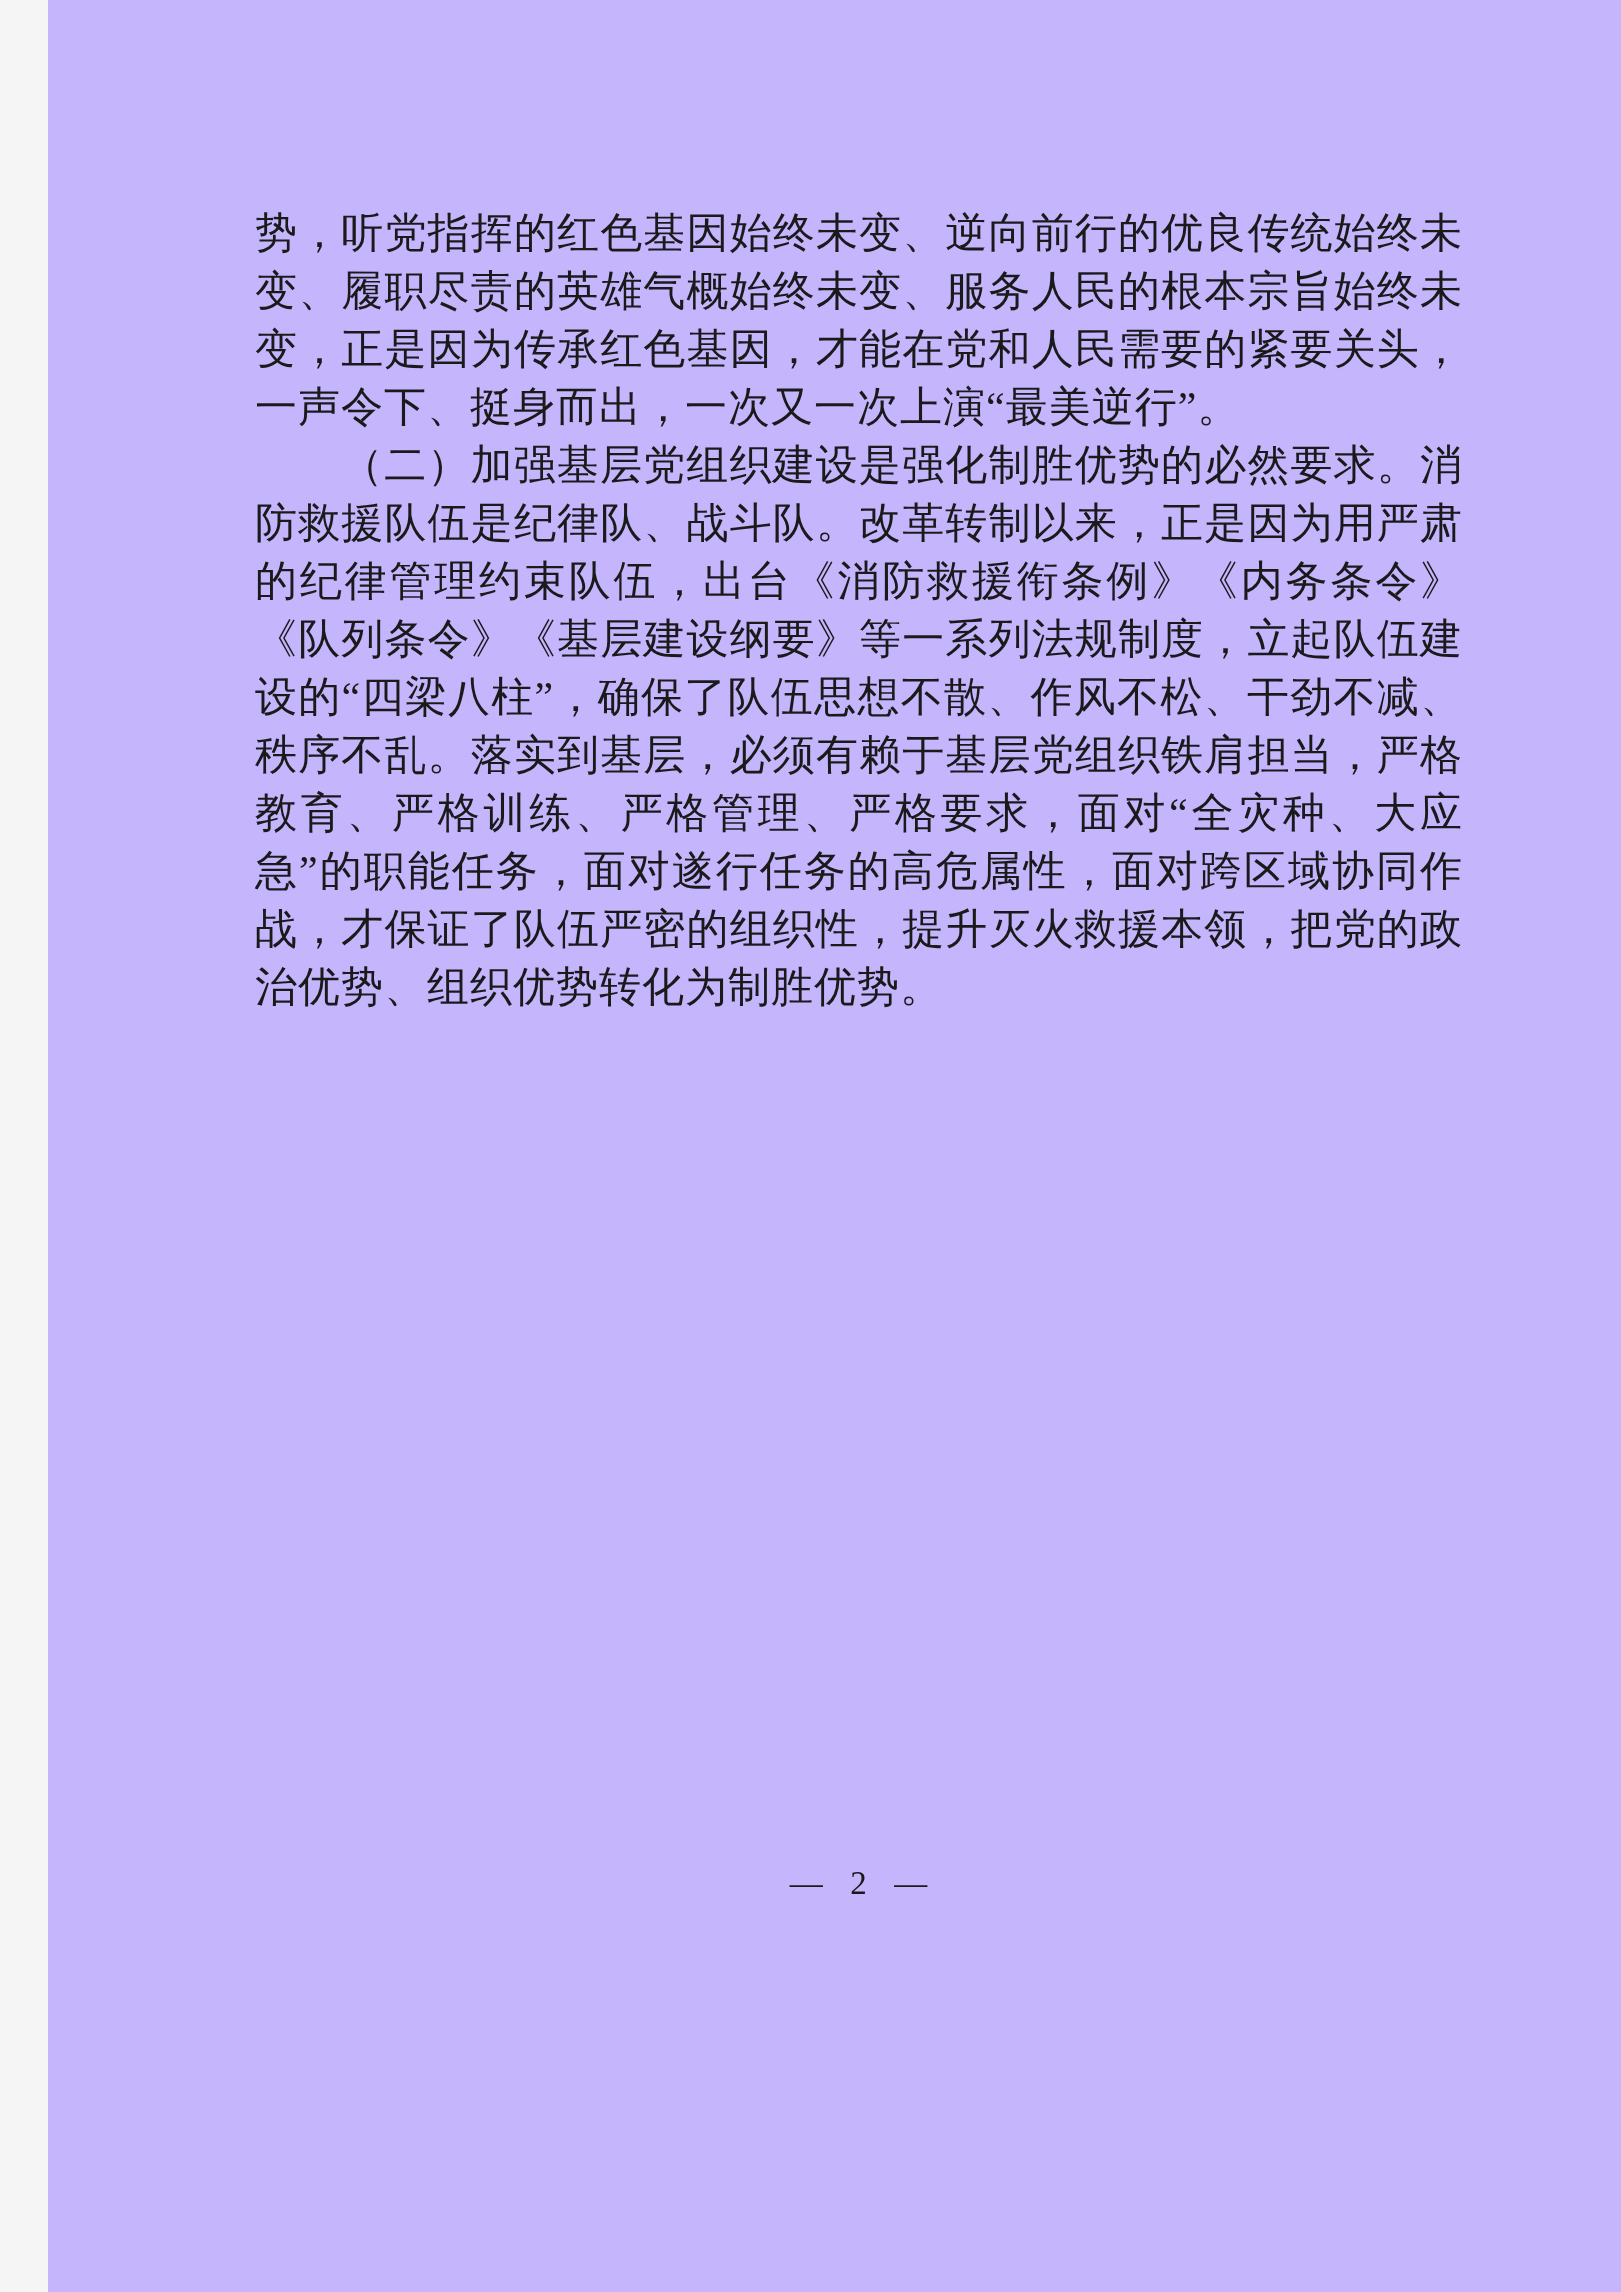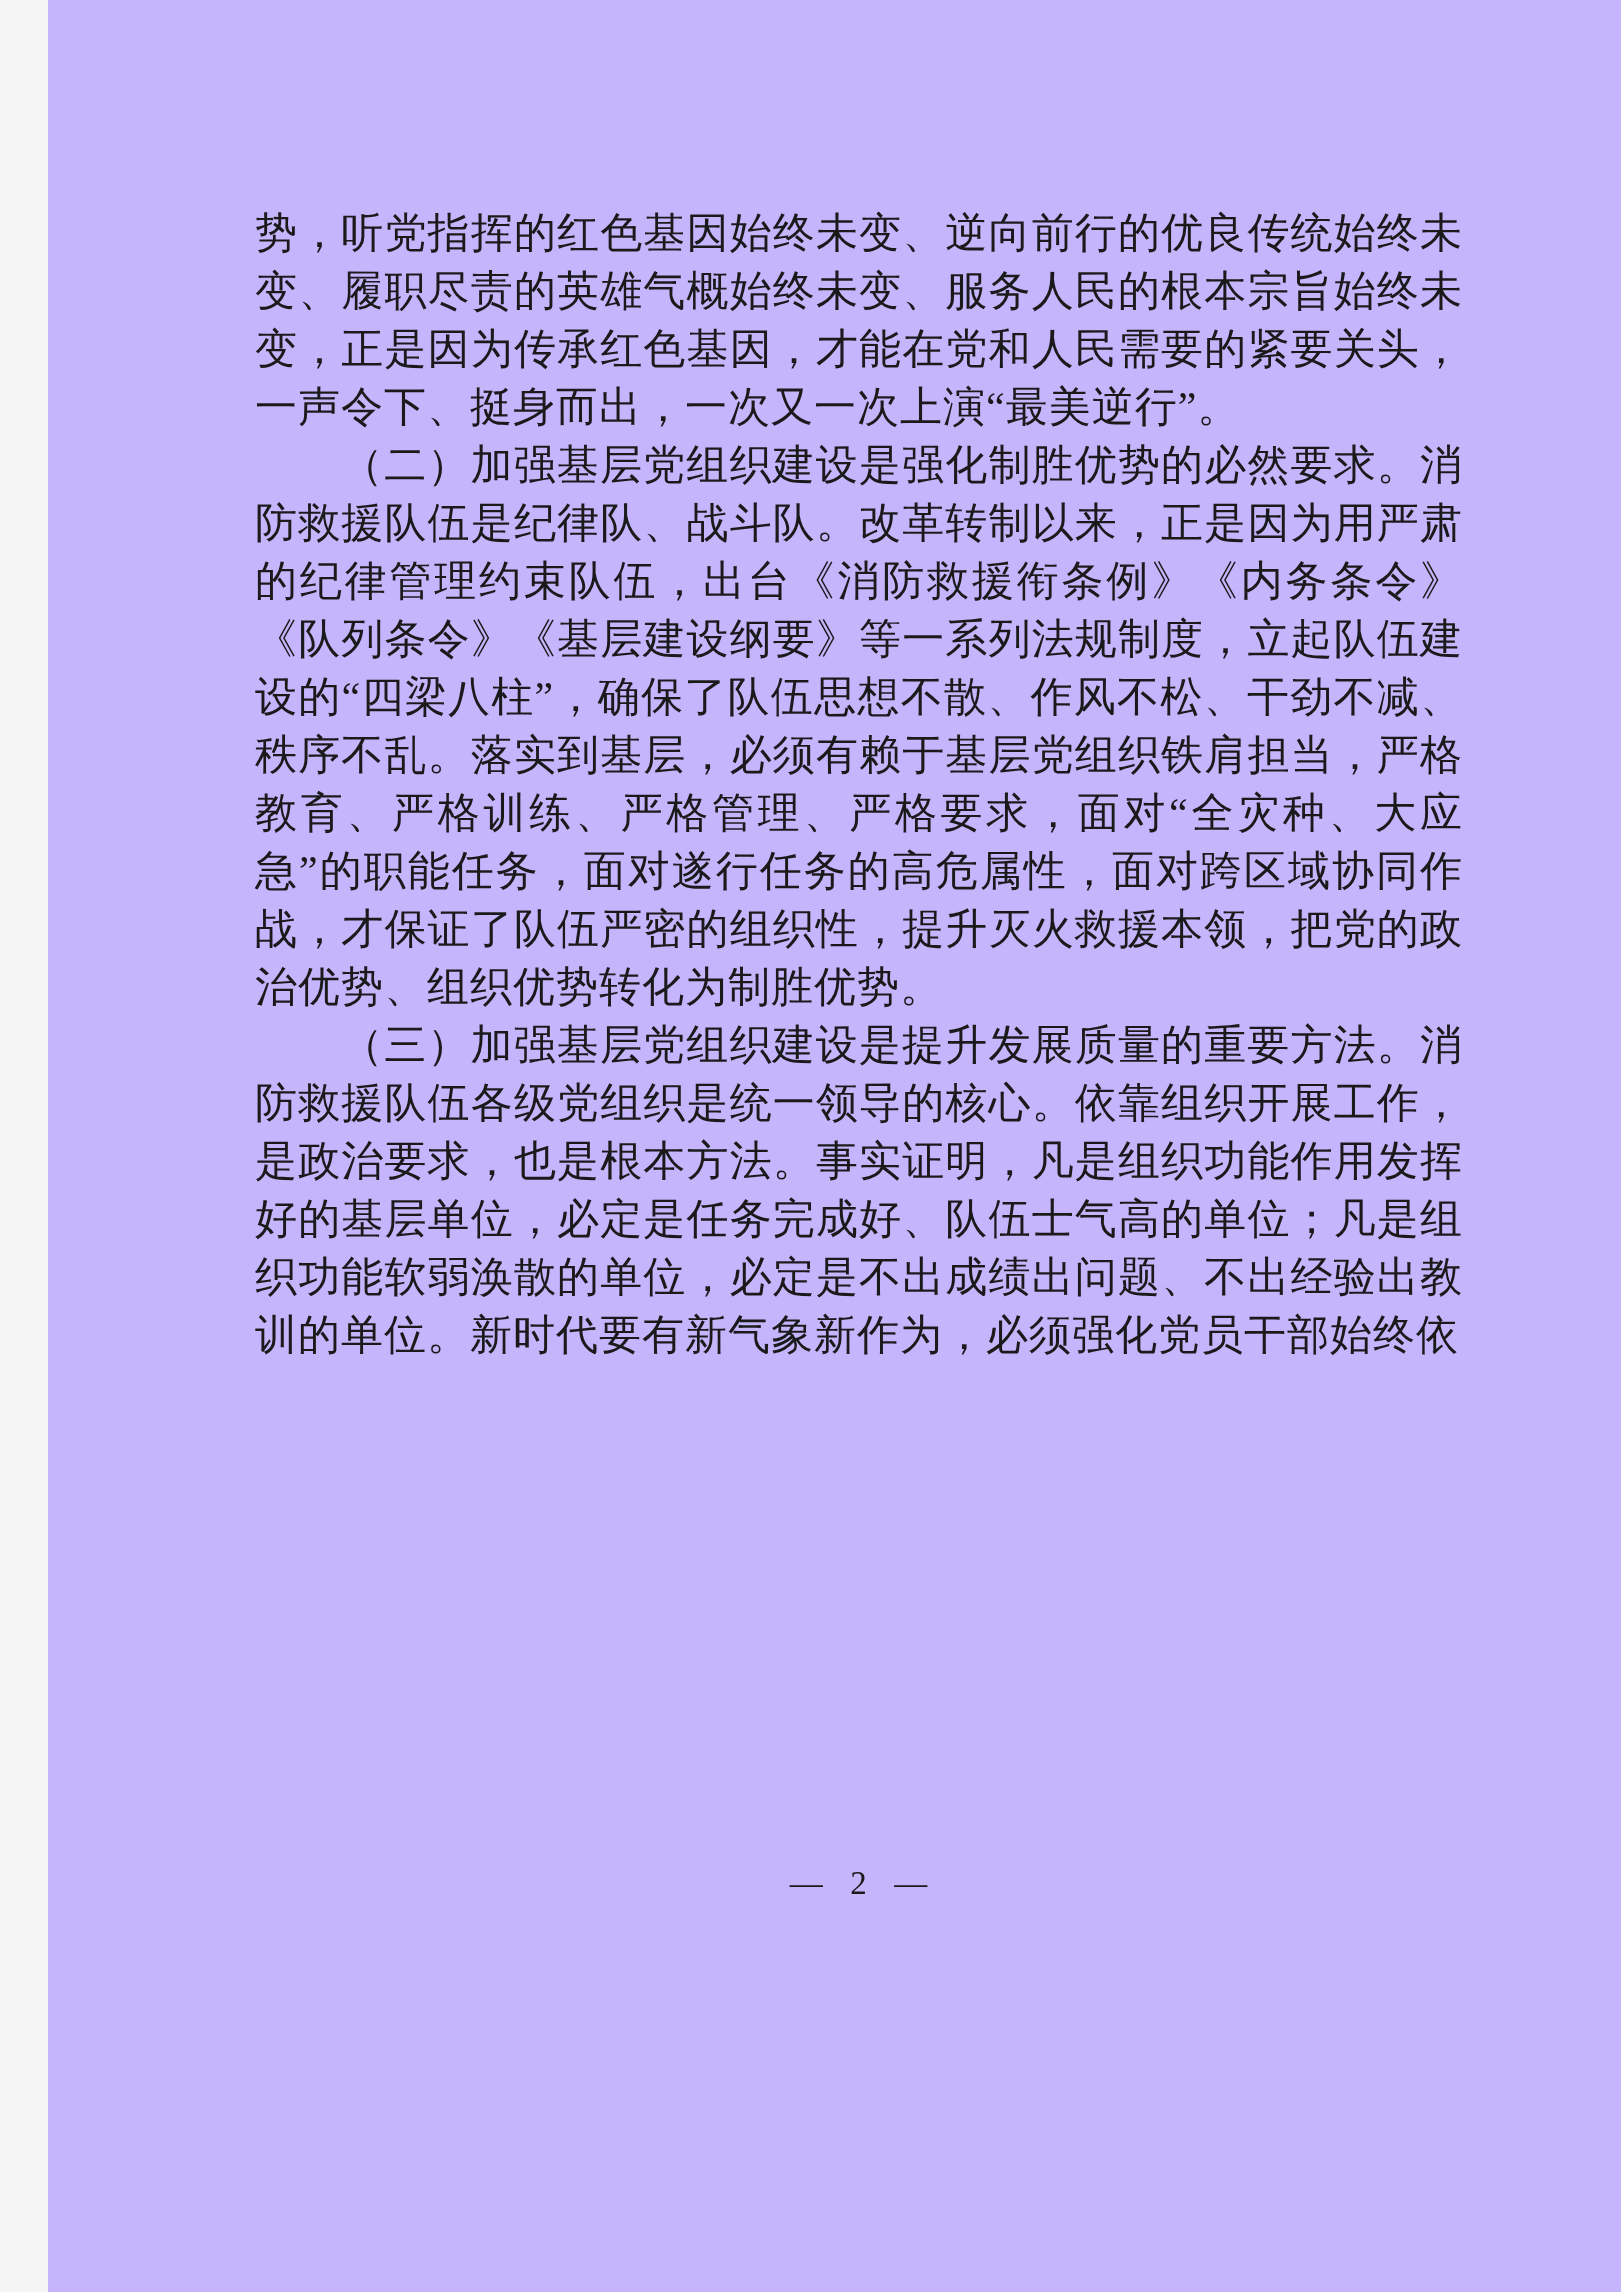--- a/index.html
+++ b/index.html
@@ -60,21 +60,20 @@
     color: #1a1a1a;
   }
 </style>
 </head>
 <body>
 
 <div class="page">
   <div class="doc-body">
       <p class="para"><span class="run">势，听党指挥的红色基因始终未变、逆向前行的优良传统始终未变、履职尽责的英雄气概始终未变、服务人民的根本宗旨始终未变，正是因为传承红色基因，才能在党和人民需要的紧要关头，一声令下、挺身而出，一次又一次上演“最美逆行”。</span></p>
       <p class="para indent"><span class="run bold">（二）加强基层党组织建设是强化制胜优势的必然要求。</span><span class="run">消防救援队伍是纪律队、战斗队。改革转制以来，正是因为用严肃的纪律管理约束队伍，出台《消防救援衔条例》《内务条令》《队列条令》《基层建设纲要》等一系列法规制度，立起队伍建设的“四梁八柱”，确保了队伍思想不散、作风不松、干劲不减、秩序不乱。落实到基层，必须有赖于基层党组织铁肩担当，严格教育、严格训练、严格管理、严格要求，面对“全灾种、大应急”的职能任务，面对遂行任务的高危属性，面对跨区域协同作战，才保证了队伍严密的组织性，提升灭火救援本领，把党的政治优势、组织优势转化为制胜优势。</span></p>
-      <p class="para indent"><span class="run bold">（三）加强基层党组织建设是提升发展质量的重要方法。</span><span class="run">消防救援队伍各级党组织是统一领导的核心。依靠组织开展工作，是政治要求，也是根本方法。事实证明，凡是组织功能作用发挥好的基层单位，必定是任务完成好、队伍士气高的单位；凡是组织功能软弱涣散的单位，必定是不出成绩出问题、不出经验出教训的单位。新时代要有新气象新作为，必须强化党员干部始终依</span></p>
     </div>
   <div class="footer">
     <span>—</span>
     <span>2</span>
     <span>—</span>
   </div>
 </div>
 
 
 </body></html>

